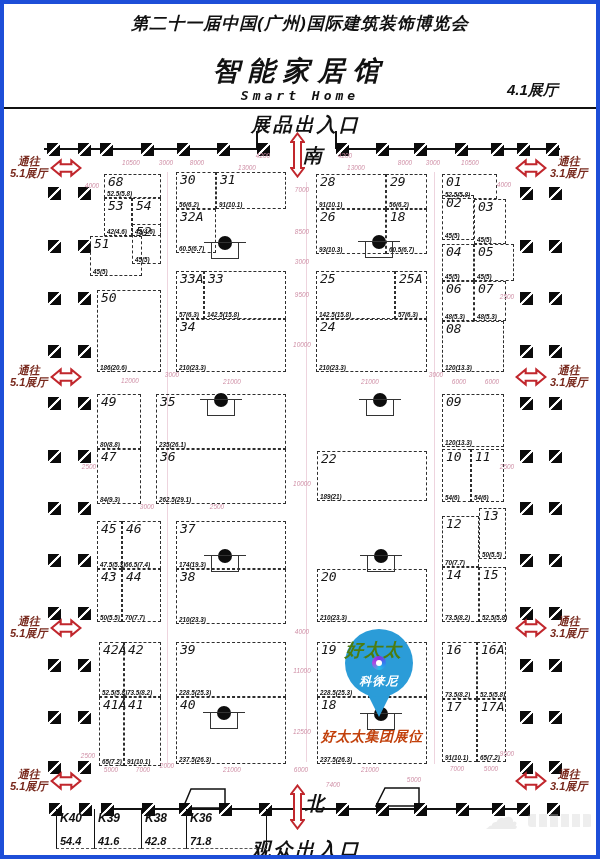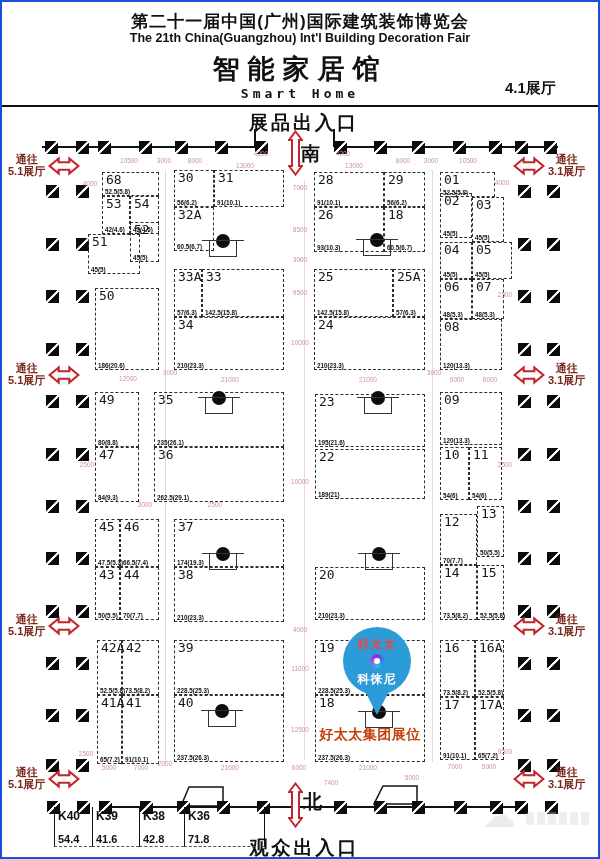--- a/index.html
+++ b/index.html
@@ -1,17 +1,17 @@
 <!DOCTYPE html>
 <html><head>
 <meta charset="utf-8">
 <style>
   html,body{margin:0;padding:0;background:#888;}
-  .page{position:relative;width:600px;height:859px;background:#fff;border:2px solid #1d4ed8;
-        box-sizing:border-box;overflow:hidden;font-family:"Liberation Sans",sans-serif;color:#111;}
+  .page{position:relative;width:600px;height:859px;background:#fff;border:4px solid #1d4ed8;
+        box-sizing:border-box;overflow:hidden;font-family:"Liberation Sans",sans-serif;color:#111;font-style:italic;}
   .abs{position:absolute;}
   
   .title-cn{left:0;right:0;top:8px;text-align:center;font-size:17px;font-weight:700;letter-spacing:1px;}
   .title-en{left:0;right:0;top:29px;text-align:center;font-size:12.5px;font-weight:700;}
   .hall-cn{left:0;right:0;top:49px;text-align:center;font-size:27px;font-weight:700;letter-spacing:8px;}
   .hall-en{left:0;right:0;top:84px;text-align:center;font-size:13px;font-weight:700;letter-spacing:4px;
            font-family:"DejaVu Sans Mono",monospace;}
   .hall-no{left:503px;top:77px;font-size:15px;font-weight:600;}
   .hdiv{left:0;top:103px;width:100%;height:2px;background:#111;}
   
@@ -39,21 +39,21 @@
        transform:translate(-50%,-50%) scale(.92);z-index:3;}
   .vguide{position:absolute;width:1px;background:#eed4de;z-index:1;}
   
   .gate{position:absolute;display:flex;align-items:center;gap:3px;z-index:8;}
   .glabel{font-size:11px;font-weight:700;color:#78281c;line-height:11.5px;text-align:center;white-space:nowrap;}
   
   .pin{position:absolute;left:341px;top:625px;width:68px;height:90px;z-index:50;}
   .pin-head{position:absolute;left:0;top:0;width:68px;height:68px;border-radius:50%;background:#2b9cd8;}
   .pin-tail{position:absolute;left:20px;top:60px;width:0;height:0;border-left:14px solid transparent;
             border-right:14px solid transparent;border-top:28px solid #2b9cd8;}
-  .pin-l1{position:absolute;left:0;top:9px;width:68px;text-align:center;color:#ef4444;font-size:12px;font-weight:700;letter-spacing:1px;}
+  .pin-l1{position:absolute;left:0;top:9px;width:68px;text-align:left;color:#4d7c0f;font-size:18px;font-weight:700;letter-spacing:1px;}
   .pin-logo{position:absolute;left:27px;top:27px;width:14px;height:14px;border-radius:50%;
             background:conic-gradient(#8a2be2,#2f80ed,#27c0e8,#b04ae0,#8a2be2);}
   .pin-logo::after{content:"";position:absolute;left:4px;top:4px;width:6px;height:6px;border-radius:50%;background:#fff;}
   .pin-l2{position:absolute;left:0;top:44px;width:68px;text-align:center;color:#fff;font-size:12px;font-weight:700;letter-spacing:1px;}
   .group-label{position:absolute;left:310px;top:724px;width:116px;text-align:center;
                font-size:14px;font-weight:700;color:#c2410c;z-index:40;letter-spacing:.5px;}
   
   .kcell{position:absolute;top:805px;height:40px;border-left:1.5px solid #111;
          border-bottom:1px dashed #555;box-sizing:border-box;}
   .kid{position:absolute;top:2px;left:3px;font-size:12px;font-weight:700;}
@@ -63,21 +63,20 @@
   .wm-cloud{font-size:34px;color:#c9c9c9;line-height:34px;}
   .wm-bar{position:absolute;left:44px;top:14px;width:64px;height:13px;border-radius:3px;
           background:repeating-linear-gradient(90deg,#cfcfcf 0 8px,transparent 8px 11px);filter:blur(.6px);}
 </style>
 </head>
 <body>
 
 <div class="page">
 
   <div class="abs title-cn">第二十一届中国(广州)国际建筑装饰博览会</div>
-  <div class="abs title-en">The 21th China(Guangzhou) Int'l Building Decoration Fair</div>
   <div class="abs hall-en">Smart Home</div>
   <div class="abs hall-cn">智能家居馆</div>
   <div class="abs hall-no">4.1展厅</div>
   <div class="abs hdiv"></div>
 
   <div class="abs entrance-top">展品出入口</div>
   <div class="abs compass" style="left:299px;top:139px;">南</div>
   <div class="abs compass" style="left:301px;top:787px;">北</div>
   <div class="abs entrance-bottom">观众出入口</div>
 
@@ -269,24 +268,20 @@
         <span class="barea">84(9.3)</span>
       </div>
       <div class="booth" style="left: 152px; top: 390px; width: 130px; height: 55px;">
         <span class="bnum">35</span>
         <span class="barea">235(26.1)</span>
       </div>
       <div class="colmark" style="left: 203px; top: 396px;"></div>
       <div class="booth" style="left: 152px; top: 445px; width: 130px; height: 55px;">
         <span class="bnum">36</span>
         <span class="barea">262.5(29.1)</span>
-      </div>
-      <div class="booth" style="left: 313px; top: 392px; width: 110px; height: 53px;">
-        <span class="bnum">23</span>
-        <span class="barea">195(21.6)</span>
       </div>
       <div class="colmark" style="left: 362px; top: 396px;"></div>
       <div class="booth" style="left: 313px; top: 447px; width: 110px; height: 50px;">
         <span class="bnum">22</span>
         <span class="barea">189(21)</span>
       </div>
       <div class="booth" style="left: 93px; top: 517px; width: 25px; height: 48px;">
         <span class="bnum">45</span>
         <span class="barea">47.5(5.3)</span>
       </div>

